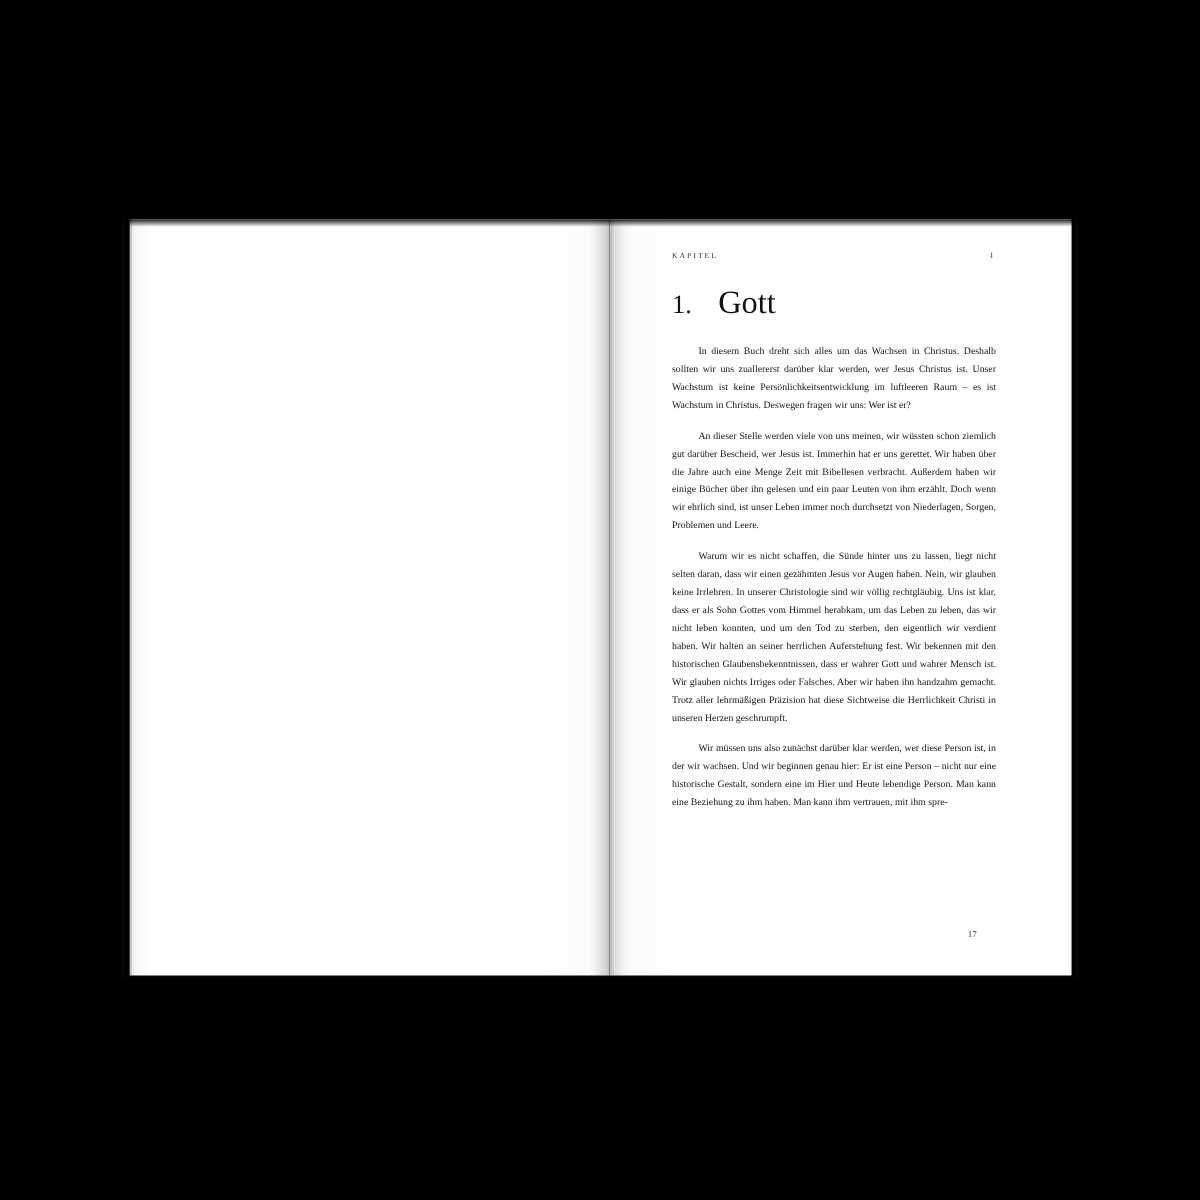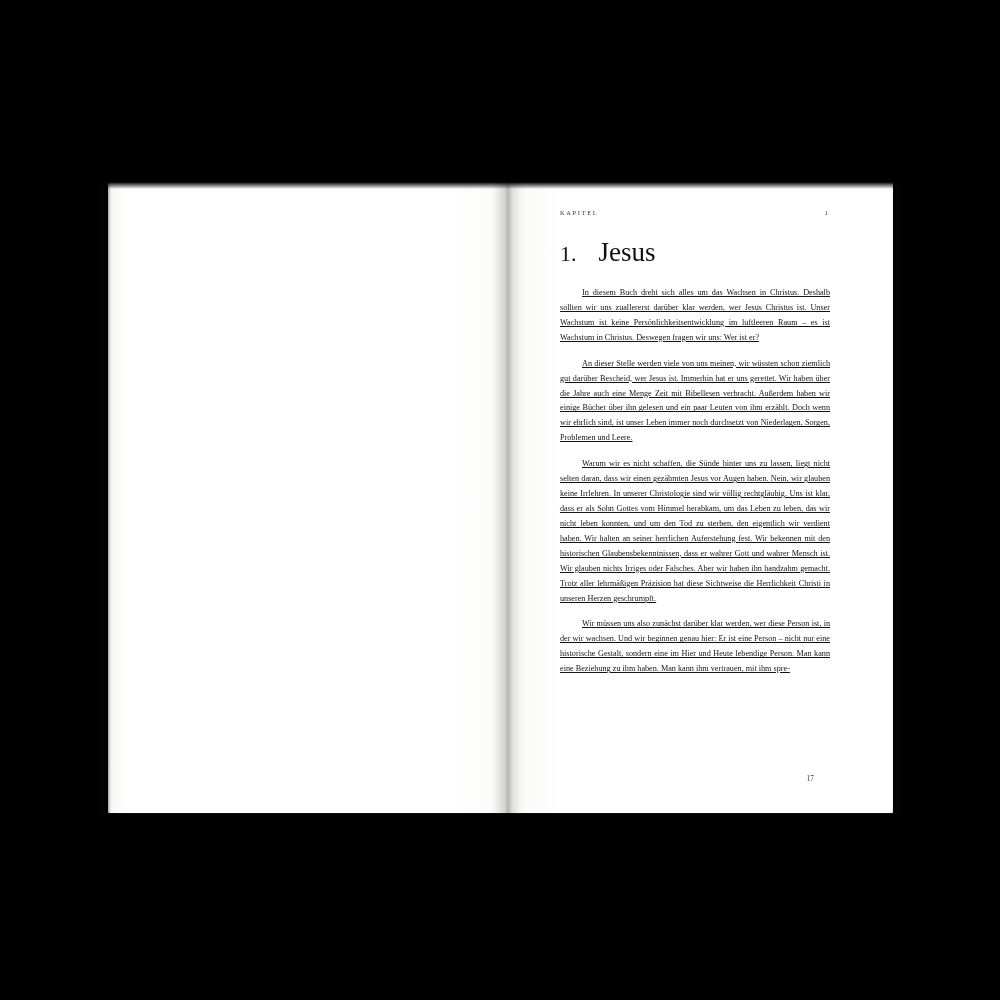--- a/index.html
+++ b/index.html
@@ -119,21 +119,20 @@
   .chapter-name { font-size: 27px; }
 
   .body-text p {
     margin: 0 0 11px 0;
     font-size: 8.2px;
     line-height: 1.82;
     text-align: justify;
     text-indent: 22px;
     color: #141414;
     hyphens: auto;
-    text-decoration: underline;
     -webkit-hyphens: auto;
   }
 
   .folio {
     position: absolute;
     right: 16px;
     bottom: -4px;
     font-size: 7.5px;
     color: #3a3a3a;
   }
@@ -150,21 +149,21 @@
     <div class="page right">
       <div class="page-inner">
 
         <div class="running-head">
           <span class="rh-label">KAPITEL</span>
           <span class="rh-num">1</span>
         </div>
 
         <h1 class="chapter-title">
           <span class="chapter-num">1.</span>
-          <span class="chapter-name">Jesus</span>
+          <span class="chapter-name">Gott</span>
         </h1>
 
         <div class="body-text">
           <p>In diesem Buch dreht sich alles um das Wachsen in Christus. Deshalb sollten wir uns zuallererst darüber klar werden, wer Jesus Christus ist. Unser Wachstum ist keine Persönlichkeitsentwicklung im luftleeren Raum – es ist Wachstum in Christus. Deswegen fragen wir uns: Wer ist er?</p>
           <p>An dieser Stelle werden viele von uns meinen, wir wüssten schon ziemlich gut darüber Bescheid, wer Jesus ist. Immerhin hat er uns gerettet. Wir haben über die Jahre auch eine Menge Zeit mit Bibellesen verbracht. Außerdem haben wir einige Bücher über ihn gelesen und ein paar Leuten von ihm erzählt. Doch wenn wir ehrlich sind, ist unser Leben immer noch durchsetzt von Niederlagen, Sorgen, Problemen und Leere.</p>
           <p>Warum wir es nicht schaffen, die Sünde hinter uns zu lassen, liegt nicht selten daran, dass wir einen gezähmten Jesus vor Augen haben. Nein, wir glauben keine Irrlehren. In unserer Christologie sind wir völlig rechtgläubig. Uns ist klar, dass er als Sohn Gottes vom Himmel herabkam, um das Leben zu leben, das wir nicht leben konnten, und um den Tod zu sterben, den eigentlich wir verdient haben. Wir halten an seiner herrlichen Auferstehung fest. Wir bekennen mit den historischen Glaubensbekenntnissen, dass er wahrer Gott und wahrer Mensch ist. Wir glauben nichts Irriges oder Falsches. Aber wir haben ihn handzahm gemacht. Trotz aller lehrmäßigen Präzision hat diese Sichtweise die Herrlichkeit Christi in unseren Herzen geschrumpft.</p>
           <p>Wir müssen uns also zunächst darüber klar werden, wer diese Person ist, in der wir wachsen. Und wir beginnen genau hier: Er ist eine Person – nicht nur eine historische Gestalt, sondern eine im Hier und Heute lebendige Person. Man kann eine Beziehung zu ihm haben. Man kann ihm vertrauen, mit ihm spre-</p>
         </div>
 
         <div class="folio">17</div>

